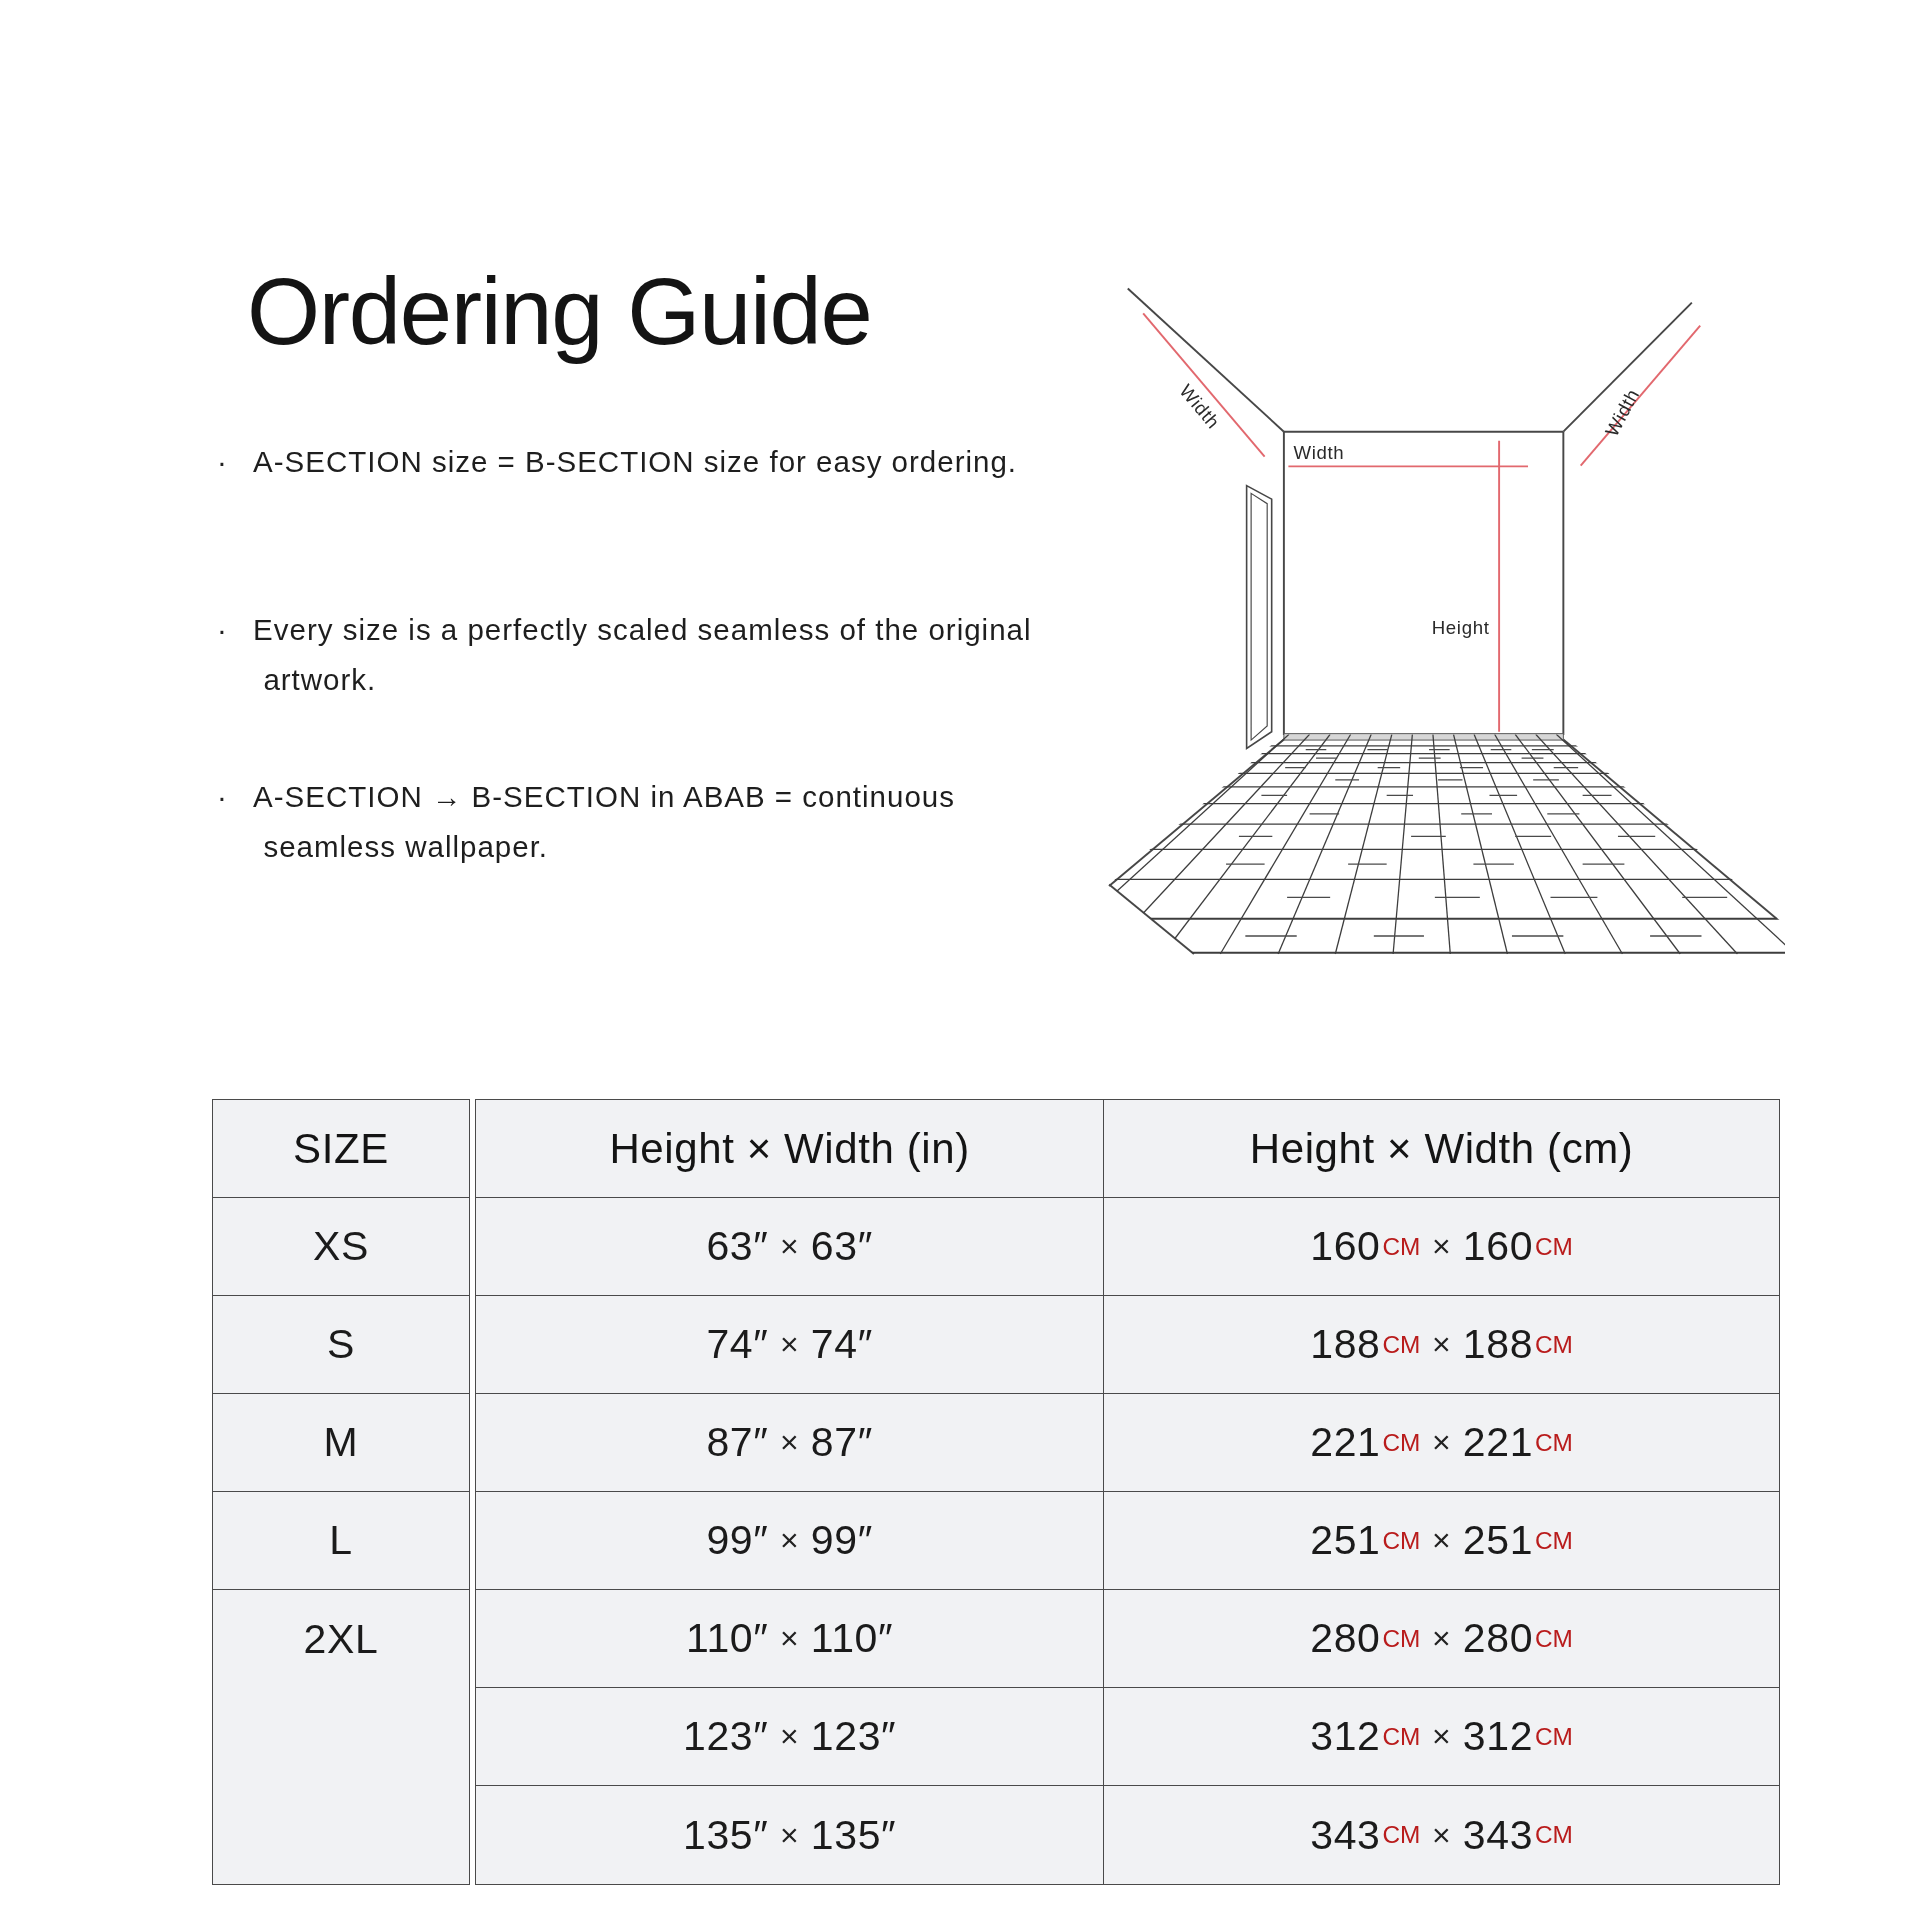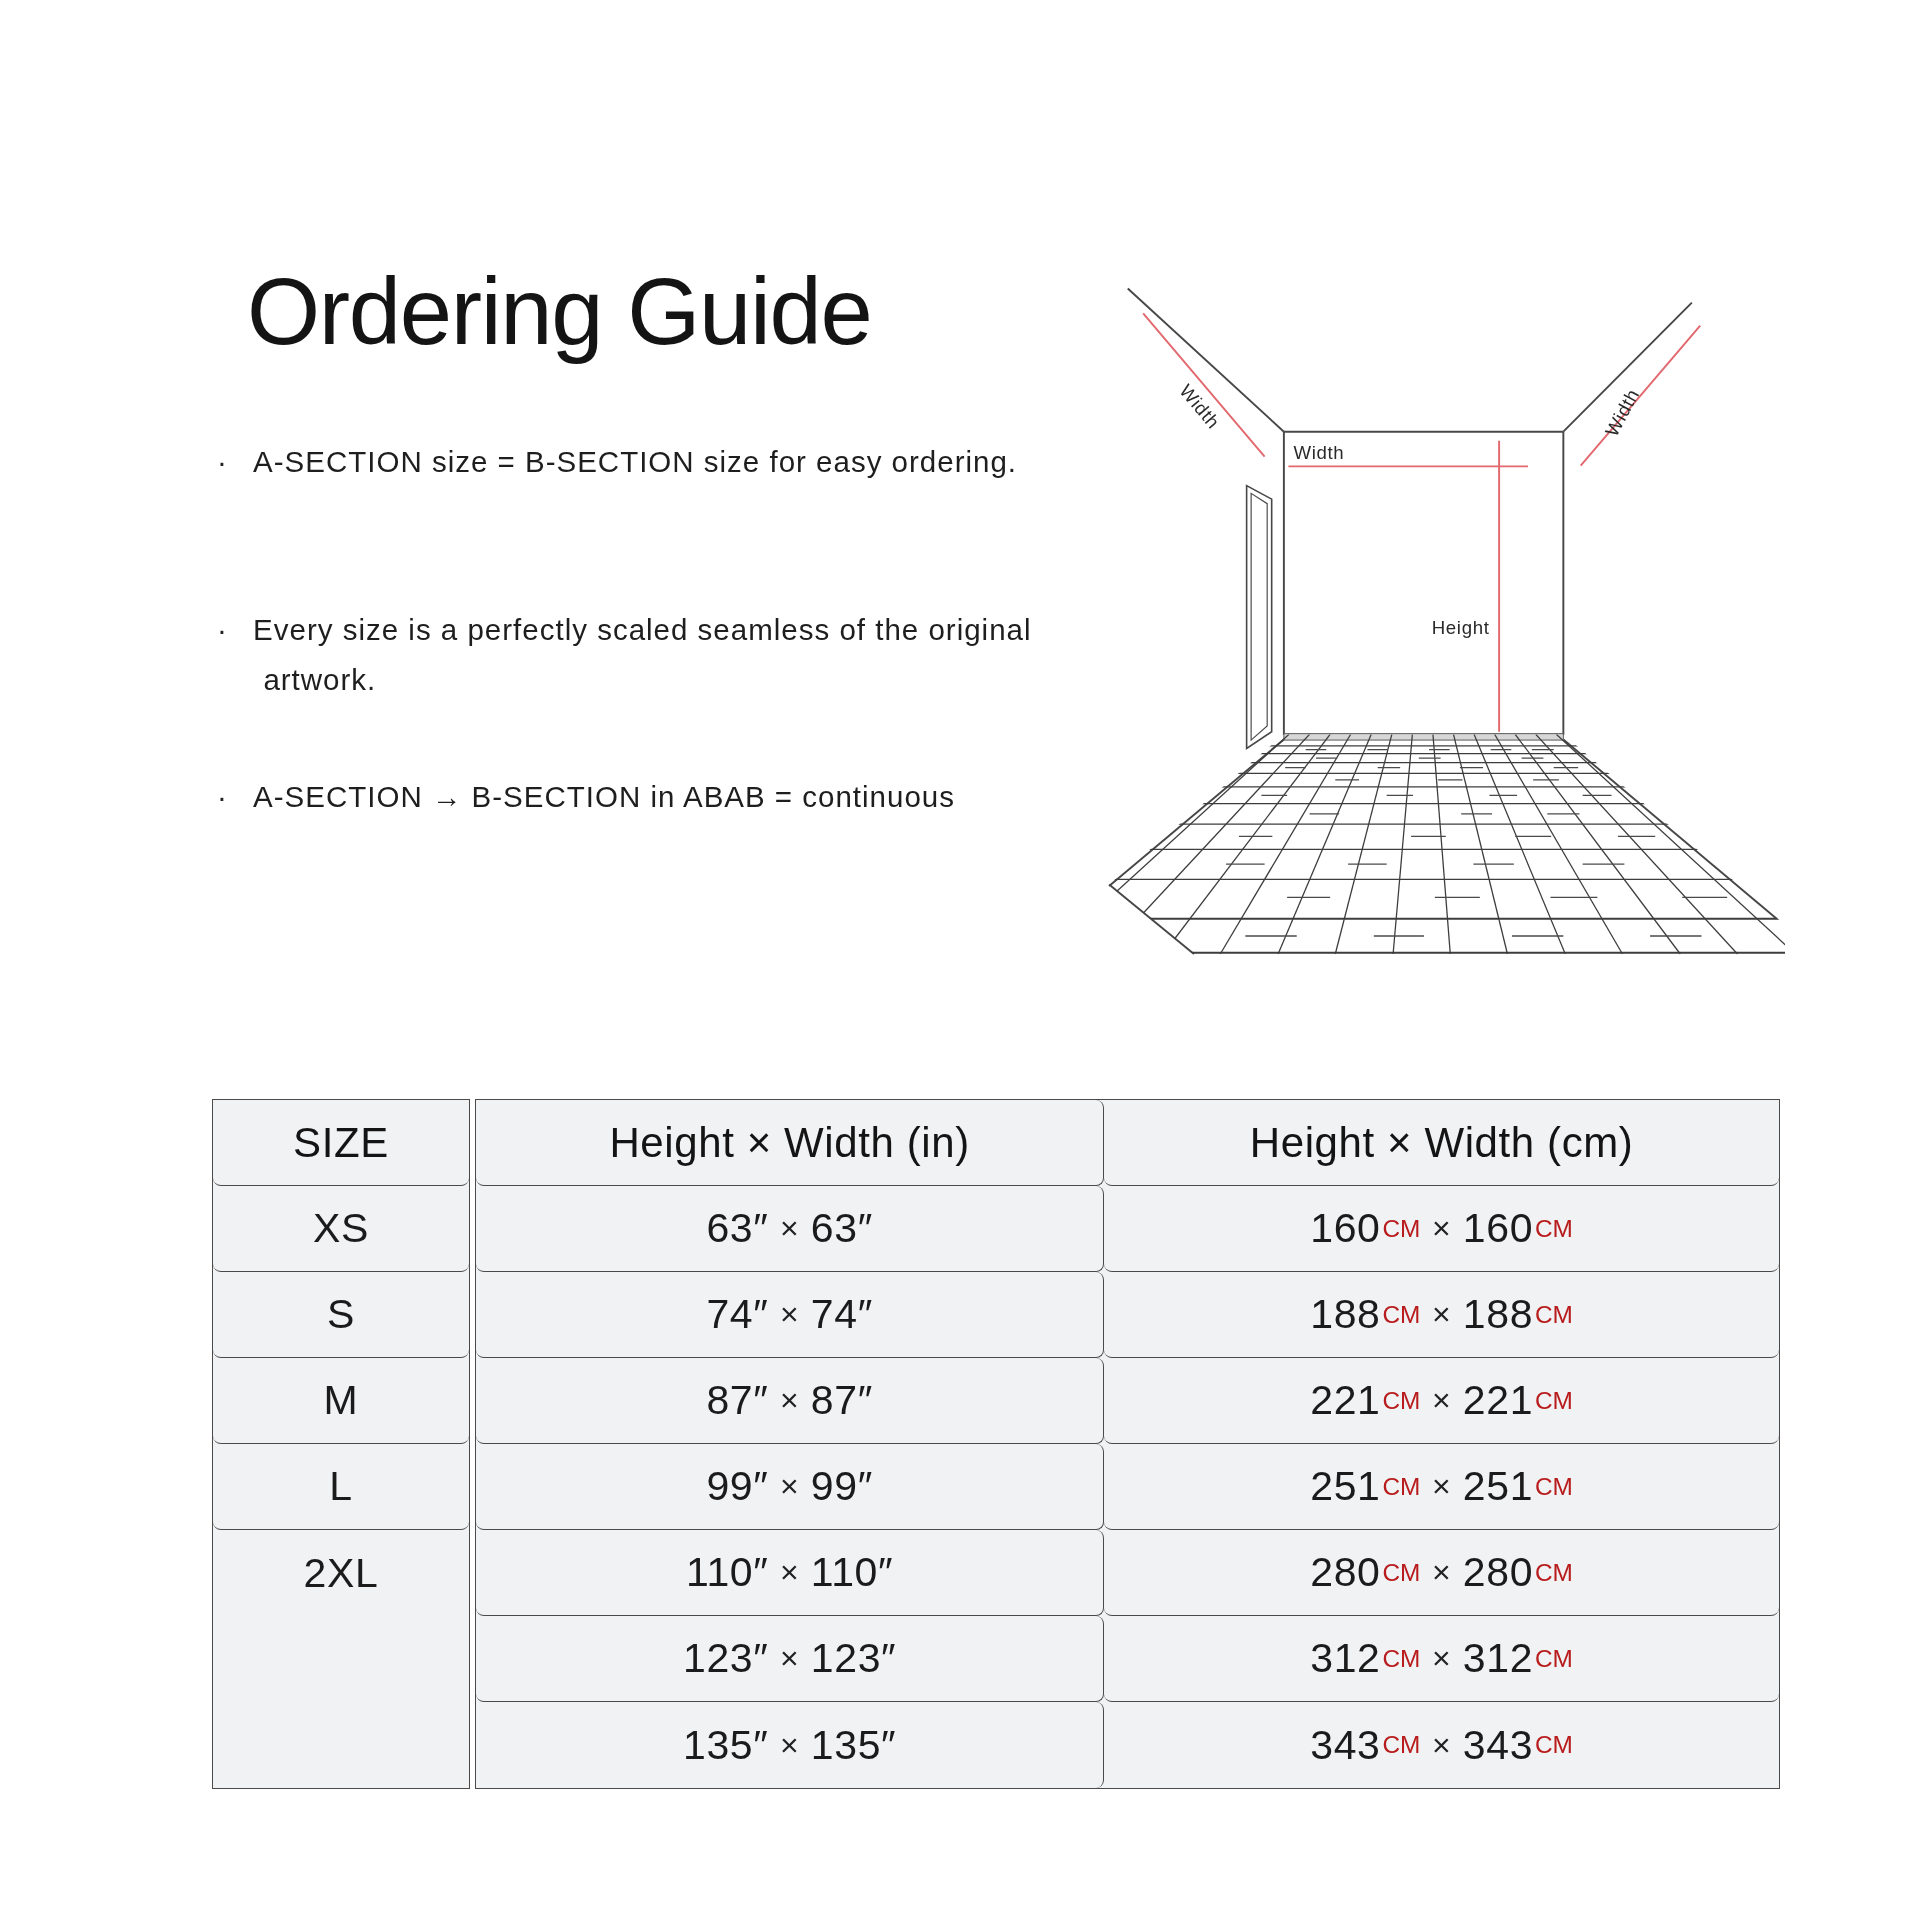--- a/index.html
+++ b/index.html
@@ -34,24 +34,24 @@
   .room-wrap{position:absolute;left:1104px;top:282px;width:681px;height:681px;}
   .room-wrap svg{width:100%;height:100%;display:block;}
   .room-label{font-size:29px;fill:#2a2a2a;letter-spacing:1px;}
 
   
   .size-table{position:absolute;left:212px;top:1099px;display:flex;gap:5.1px;}
   .tbox{border:1.9px solid #4a4a4a;background:#f1f2f4;}
   .col-size{width:256px;}
   .col-dims{display:grid;grid-template-columns:628px 675px;}
   .cell{
-    height:86px;box-sizing:border-box;
+    height:98px;box-sizing:border-box;
     display:flex;align-items:center;justify-content:center;
     font-size:41px;letter-spacing:0.6px;color:#1b1b1b;
-    border-bottom:1.3px solid #4a4a4a;white-space:nowrap;border-radius:8px;
+    border-bottom:1.3px solid #4a4a4a;white-space:nowrap;
   }
   .col-size .cell:last-child{border-bottom:none;}
   .col-dims .cell.last{border-bottom:none;}
   .cell.c-in{border-right:1.9px solid #4a4a4a;}
   .cell.head{font-size:42px;color:#141414;}
   .cell .x{font-size:32px;margin:0 11.6px;color:#222;}
   .cell .unit{font-size:24.4px;letter-spacing:0;margin-left:1.9px;color:#b91c1c;text-align:center;}
 </style>
 </head>
 <body>
@@ -72,20 +72,21 @@
     <div class="lines">
       <div class="line">Every size is a perfectly scaled seamless of the original</div>
       <div class="line">artwork.</div>
     </div>
   </div>
 
   <div class="bullet b3">
     <span class="dot">·</span>
     <div class="lines">
       <div class="line">A-SECTION → B-SECTION in ABAB = continuous</div>
+      <div class="line">seamless wallpaper.</div>
     </div>
   </div>
 
   <div class="room-wrap">
     <svg viewBox="0 0 1060 1060">
       <defs>
         <clipPath id="floorClip">
           <polygon points="280,704 715,704 1050,992 1060,1002 1060,1047 140,1047 8,938"></polygon>
         </clipPath>
       </defs>

